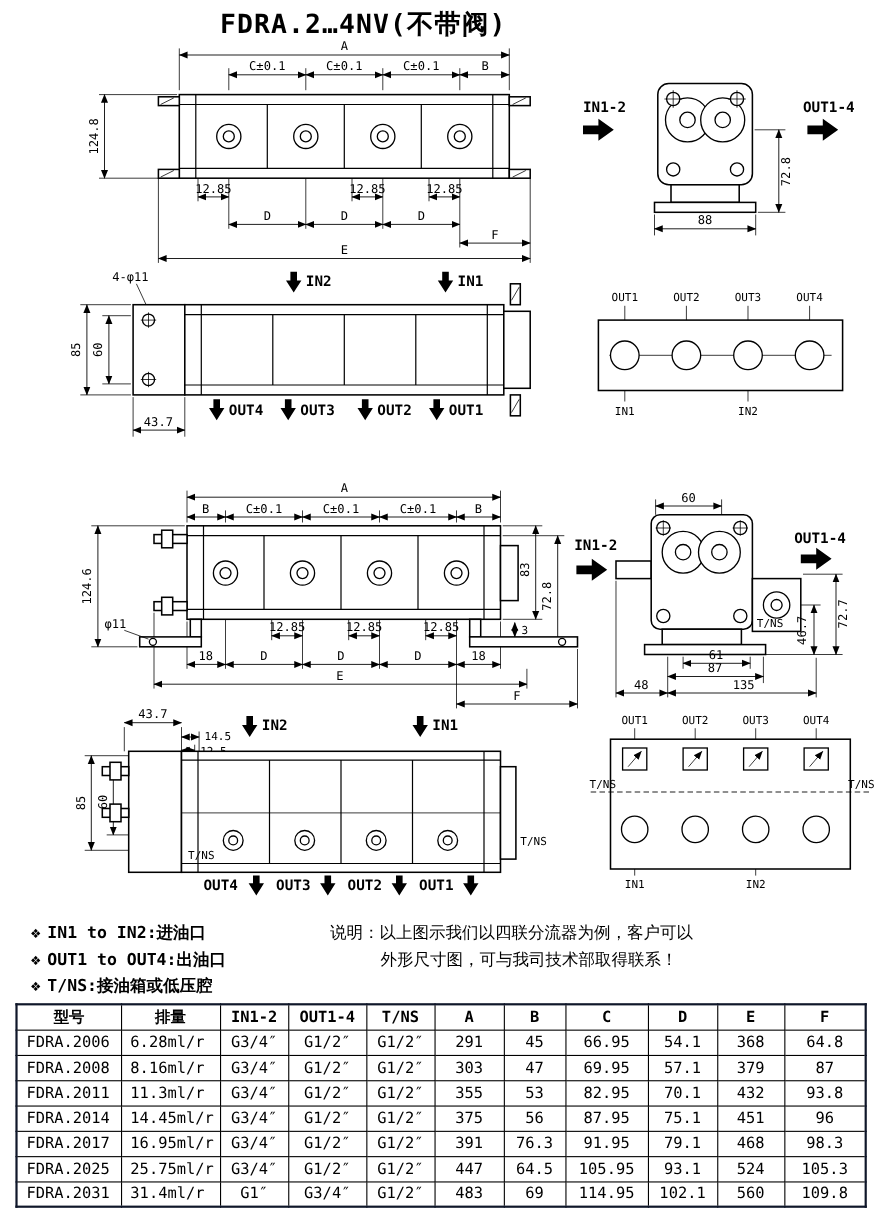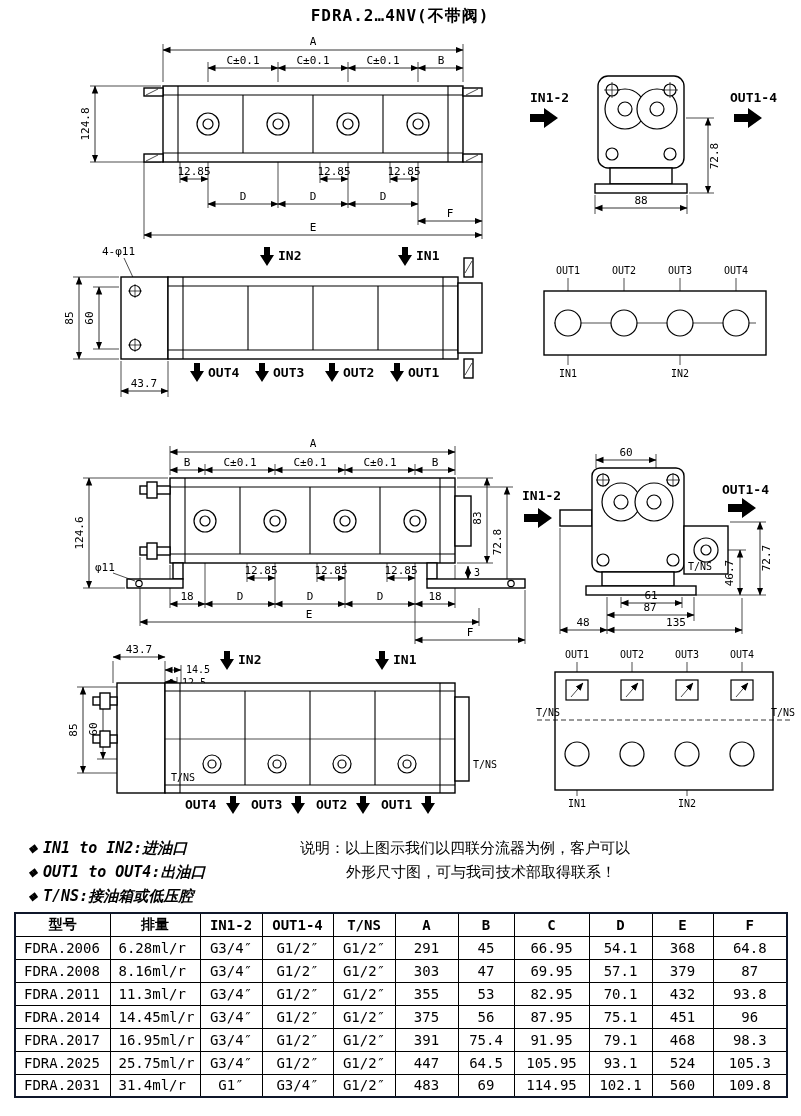--- a/index.html
+++ b/index.html
@@ -4,34 +4,34 @@
 <style>
   * { margin:0; padding:0; box-sizing:border-box; }
   html,body { background:#fff; }
   body {
     width:801px; height:1116px;
     font-family:"DejaVu Sans Mono","Liberation Mono",monospace;
     color:#000;
   }
   .page { position:relative; width:801px; height:1116px; background:#fff; overflow:hidden; }
   .abs { position:absolute; }
-  .title { font-weight:bold; font-size:16px; text-align:center; letter-spacing:1px; }
+  .title { font-weight:bold; font-size:24px; text-align:left; letter-spacing:1px; }
   svg { display:block; overflow:visible; }
   svg text { font-family:"DejaVu Sans Mono","Liberation Mono",monospace; fill:#000; }
   .dim { font-size:11px; }
   .sm  { font-size:10px; }
   .port { font-size:13px; font-weight:bold; }
   .b  { fill:#fff; stroke:#000; stroke-width:1.4; }
   .c  { fill:#fff; stroke:#000; stroke-width:1.2; }
   .ln { stroke:#000; stroke-width:1.1; fill:none; }
   .tn { stroke:#000; stroke-width:0.7; fill:none; }
   .dm { stroke:#000; stroke-width:0.8; fill:none; }
   .dash { stroke:#000; stroke-width:0.8; stroke-dasharray:5 3; fill:none; }
   .blk { fill:#000; stroke:none; }
-  .notes { font-size:15px; font-weight:bold; line-height:24px; white-space:nowrap;font-style:italic; }
+  .notes { font-size:15px; font-weight:bold; line-height:24px; white-space:nowrap; }
   .notes .bullet { margin-right:6px; }
   .desc { font-size:15px; font-weight:normal; line-height:24px; white-space:nowrap; }
   .desc .cont { padding-left:46px; }
   table.spec { border-collapse:collapse; table-layout:fixed; width:773px; font-size:14px; border:2px solid #0f172a; background:#fff; }
   .spec th, .spec td { border:1px solid #000; height:23px; text-align:center; padding:0 3px; white-space:nowrap; overflow:hidden; }
   .spec th { font-weight:bold; }
   .spec td.l { text-align:left; padding-left:8px; }
 </style>
 </head>
 <body>
@@ -596,21 +596,21 @@
       <td>451</td>
       <td>96</td>
     </tr>
     <tr>
       <td class="l">FDRA.2017</td>
       <td class="l">16.95ml/r</td>
       <td>G3/4″</td>
       <td>G1/2″</td>
       <td>G1/2″</td>
       <td>391</td>
-      <td>75.4</td>
+      <td>76.3</td>
       <td>91.95</td>
       <td>79.1</td>
       <td>468</td>
       <td>98.3</td>
     </tr>
     <tr>
       <td class="l">FDRA.2025</td>
       <td class="l">25.75ml/r</td>
       <td>G3/4″</td>
       <td>G1/2″</td>

